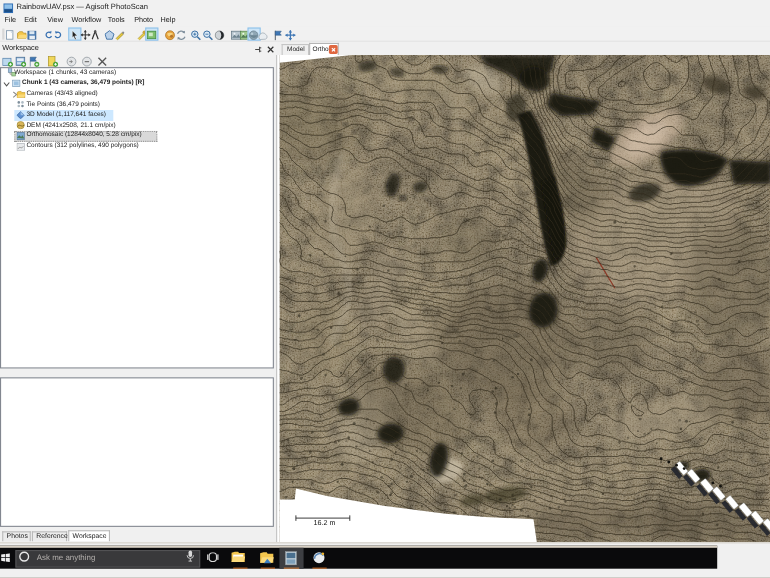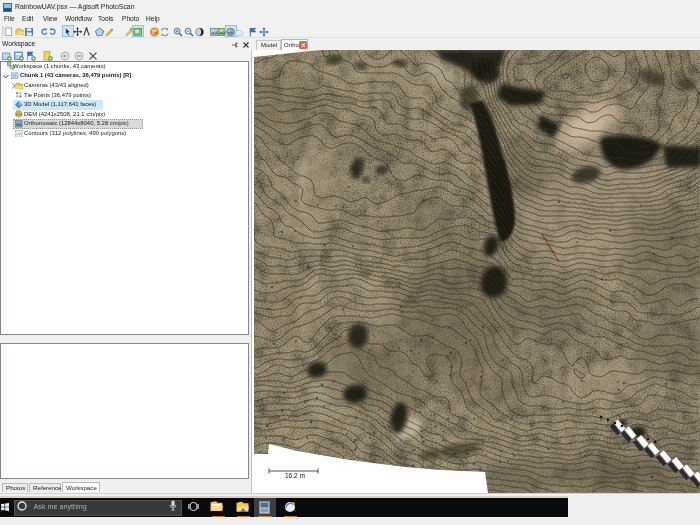--- a/index.html
+++ b/index.html
@@ -786,21 +786,21 @@
       <circle cx="401" cy="392" r="1.3" fill="#14130f"></circle>
     </g>
     <polygon points="0,404 14,404 15,394 43,401 96,410 151,417 187,420 231,422 234,443 0,443" fill="#fff"></polygon>
     <polygon points="0,0 66,0 0,7" fill="#fff"></polygon>
     <g stroke="#222" stroke-width="0.8">
       <path d="M15 421 H64 M15 418.5 V423.5 M64 418.5 V423.5"></path>
     </g>
     <text x="31" y="427.5" font-family="Liberation Sans" font-size="6.5" fill="#111">16.2 m</text>
   </svg>
 <div class="abs" style="left:0;top:493px;width:700px;height:11px;background:#f0f0f0;border-top:1px solid #d5d0c8"></div>
-<div class="abs" style="left:0;top:496px;width:568px;height:21px;background:#0a0a0c;border-top:2px solid #d9d1c5">
+<div class="abs" style="left:0;top:496px;width:652px;height:21px;background:#0a0a0c;border-top:2px solid #d9d1c5">
  <svg class="abs" style="left:0.5px;top:4.5px" width="8" height="8" viewBox="0 0 10 10">
       <path d="M0 1.4 L4.4 0.8 V4.6 H0 Z M5.2 0.7 L10 0 V4.6 H5.2 Z M0 5.4 H4.4 V9.2 L0 8.6 Z M5.2 5.4 H10 V10 L5.2 9.3 Z" fill="#ececec"></path>
     </svg>
  <div class="abs" style="left:14px;top:1.5px;width:168px;height:16px;background:#39393b;border:1px solid #525254"></div>
  <svg class="abs" style="left:16.5px;top:2.5px" width="10" height="10" viewBox="0 0 10 10">
       <circle cx="5" cy="5" r="4" fill="none" stroke="#e8e8e8" stroke-width="1.3"></circle>
     </svg>
  <span class="abs" style="left:33.5px;top:3.5px;font-size:7.2px;color:#b3afac;font-family:'Liberation Sans'">Ask me anything</span>
  <svg class="abs" style="left:169px;top:2px" width="8" height="11" viewBox="0 0 8 11">
       <path d="M4 0.5 a1.6 1.6 0 0 1 1.6 1.6 v2.7 a1.6 1.6 0 0 1 -3.2 0 V2.1 A1.6 1.6 0 0 1 4 0.5 Z" fill="#d9d9d9"></path>

